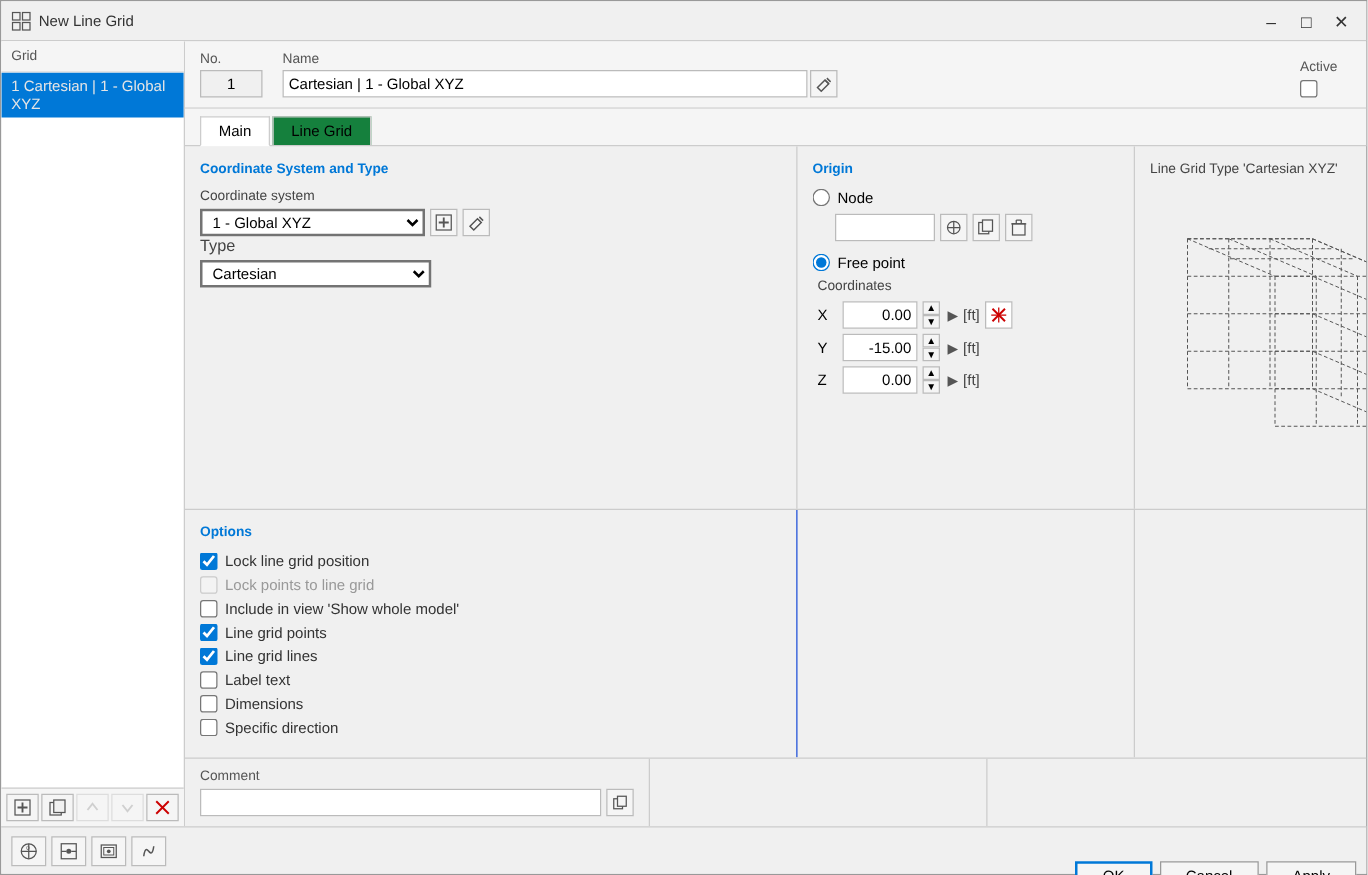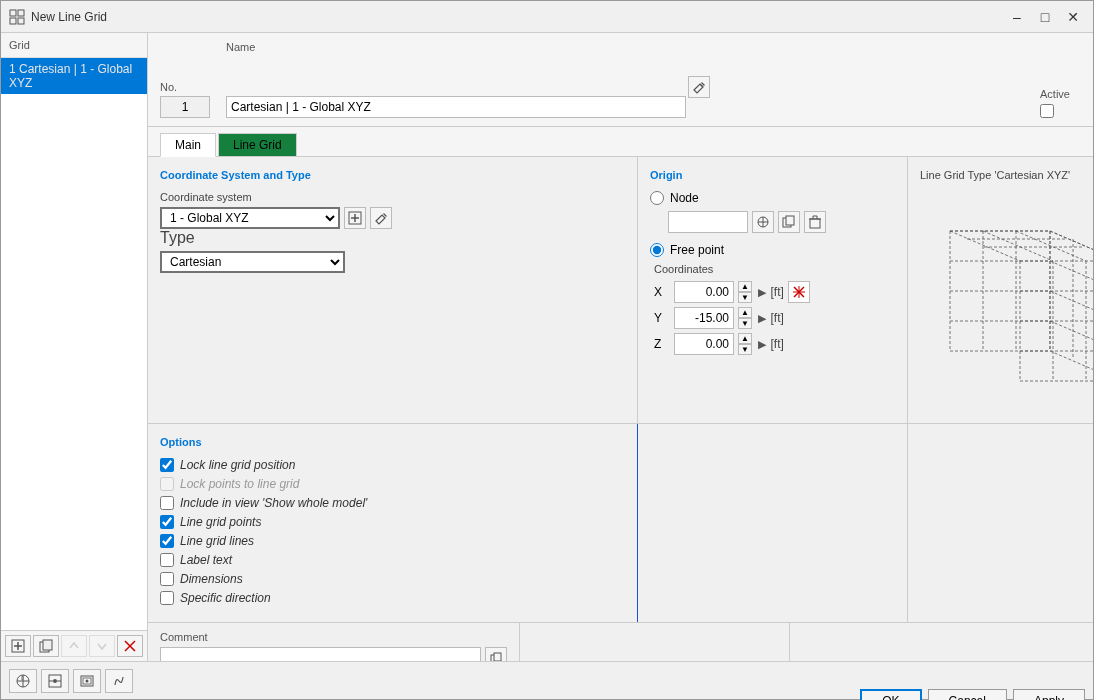--- a/index.html
+++ b/index.html
@@ -58,21 +58,21 @@
     .coord-row { display: flex; align-items: center; gap: 4px; margin-bottom: 4px; }
     .coord-axis { width: 16px; font-size: 12px; }
     .coord-input { width: 60px; height: 22px; border: 1px solid #bbb; text-align: right; padding: 0 4px; font-size: 12px; background: white; }
     .coord-unit { font-size: 12px; color: #444; }
     .coord-spinners { display: flex; flex-direction: column; height: 22px; }
     .spin-btn { width: 14px; height: 11px; border: 1px solid #bbb; background: #f5f5f5; cursor: pointer; display: flex; align-items: center; justify-content: center; font-size: 8px; line-height: 1; }
     .coord-pick-btn { width: 22px; height: 22px; border: 1px solid #bbb; background: white; cursor: pointer; display: flex; align-items: center; justify-content: center; font-size: 10px; color: #cc0000; }
     .grid-preview { width: 220px; height: 200px; }
     .checkbox-row { display: flex; align-items: center; gap: 6px; margin-bottom: 5px; }
     .checkbox-input { width: 14px; height: 14px; cursor: pointer; }
-    .checkbox-label { font-size: 12px; color: #333; font-style: italic; }
+    .checkbox-label { font-size: 12px; color: #333; }
     .checkbox-label.disabled { color: #999; }
     
     
     .footer-toolbar { height: 38px; background: #f0f0f0; border-top: 1px solid #ccc; display: flex; align-items: center; justify-content: space-between; padding: 0 8px; }
     .footer-left { display: flex; gap: 4px; }
     .footer-right { display: flex; gap: 6px; margin-top: 40px; }
     .footer-btn { width: 28px; height: 24px; border: 1px solid #bbb; background: #f5f5f5; cursor: pointer; display: flex; align-items: center; justify-content: center; font-size: 12px; }
     .dialog-btn { height: 24px; padding: 0 20px; border: 1px solid #999; background: #f5f5f5; cursor: pointer; font-size: 12px; }
     .dialog-btn.default { border: 2px solid #0078d7; }
     
@@ -144,21 +144,21 @@
     <div class="right-section">
 
       <div style="display:flex; padding: 8px 12px; gap:16px; align-items:flex-end; background:#f5f5f5; border-bottom:1px solid #ccc;">
         <div class="field-group">
           <span class="field-label">No.</span>
           <input class="text-input no-input" type="text" value="1" readonly="" style="width: 50px;">
         </div>
         <div class="field-group" style="flex:1;">
           <span class="field-label">Name</span>
           <div class="input-with-btn">
-            <input class="text-input" type="text" style="width: 460px; height: 22px; margin-top: 40px;" value="Cartesian | 1 - Global XYZ">
+            <input class="text-input" type="text" style="width: 420px; height: 22px;" value="Cartesian | 1 - Global XYZ">
             <button class="edit-btn">
               <svg width="14" height="14" viewBox="0 0 14 14">
                 <path d="M2 10 L8 4 L11 7 L5 13 Z" fill="none" stroke="#555" stroke-width="1.2"></path>
                 <line x1="8" y1="4" x2="11" y2="7" stroke="#555" stroke-width="1.2"></line>
                 <line x1="9.5" y1="2.5" x2="12.5" y2="5.5" stroke="#555" stroke-width="1.2"></line>
               </svg>
             </button>
           </div>
         </div>
         <div style="display:flex; flex-direction:column; gap:4px; margin-left:auto; min-width:100px;">
@@ -198,21 +198,21 @@
                   </button>
                   <button class="icon-btn">
                     <svg width="14" height="14" viewBox="0 0 14 14">
                       <path d="M2 10 L8 4 L11 7 L5 13 Z" fill="none" stroke="#555" stroke-width="1.2"></path>
                       <line x1="9.5" y1="2.5" x2="12.5" y2="5.5" stroke="#555" stroke-width="1.2"></line>
                     </svg>
                   </button>
                 </div>
               </div>
               <div>
-                <div class="coord-label" style="font-size:16px; color:#444; margin-bottom:4px;">Type</div>
+                <div class="coord-label" style="font-size:13px; color:#444; margin-bottom:4px;">Type</div>
                 <select class="dropdown dropdown-medium">
                   <option>Cartesian</option>
                 </select>
               </div>
             </div>
 
             <div style="width:270px; border-right:1px solid #ccc; padding:12px;">
               <div class="section-title">Origin</div>
 
               <div class="radio-row">

